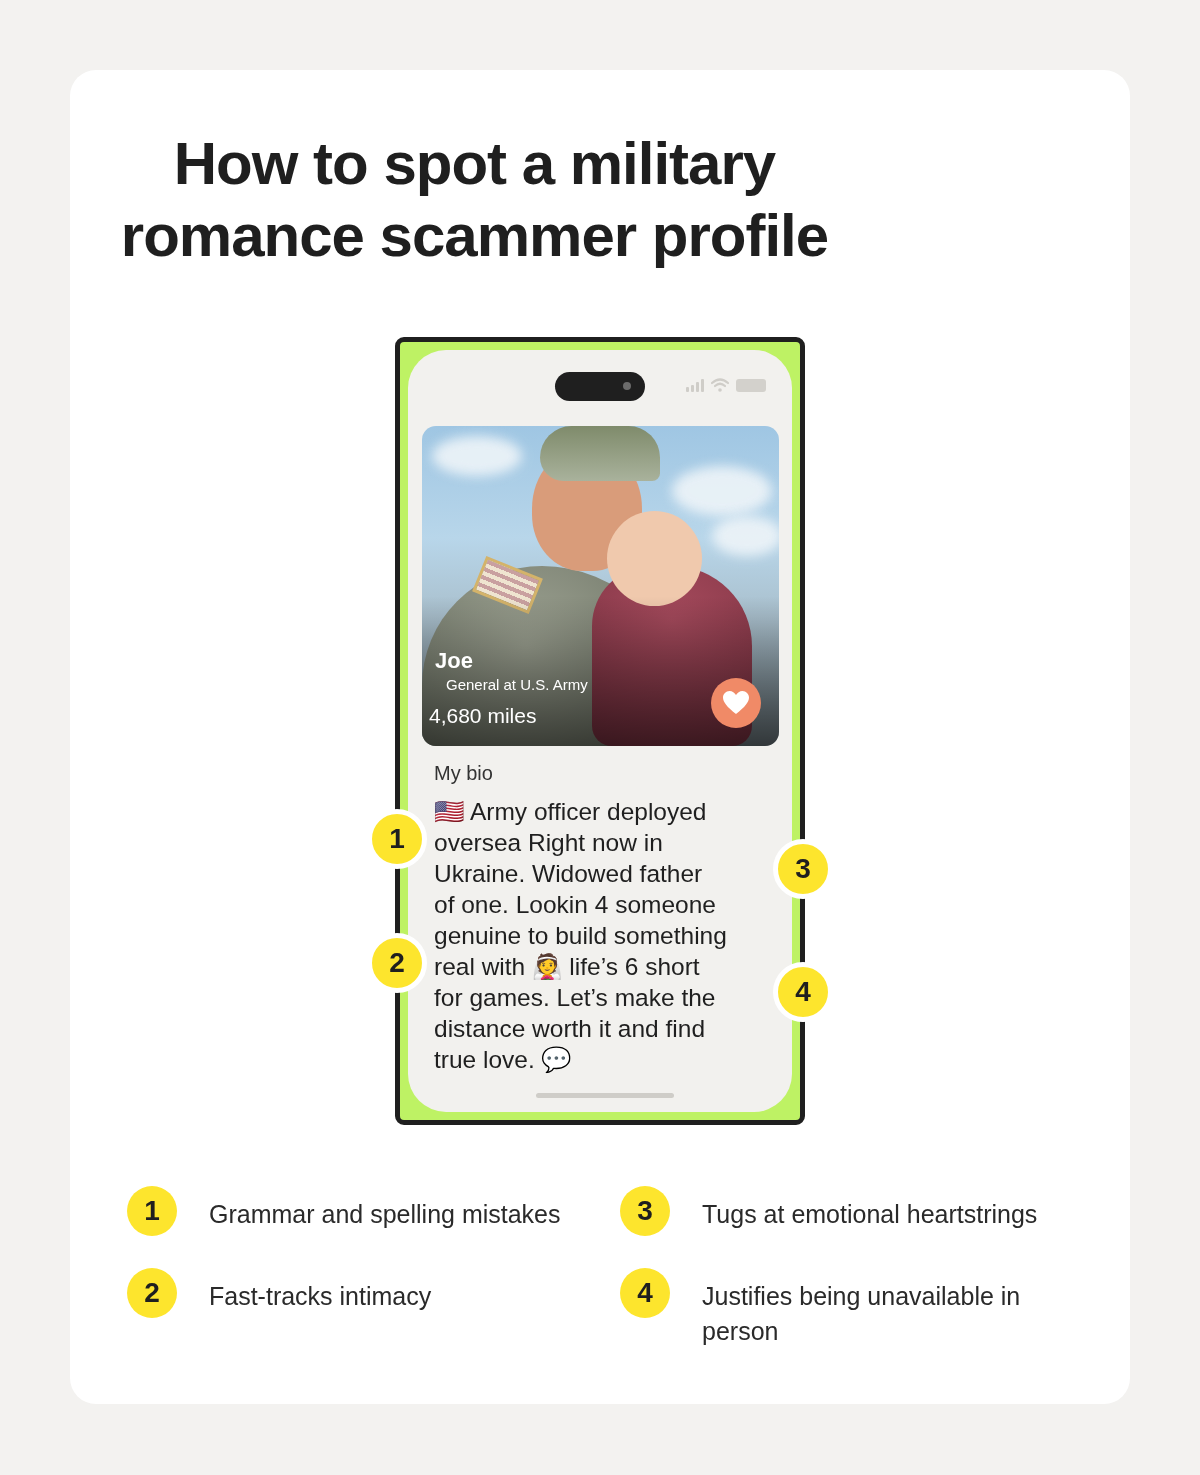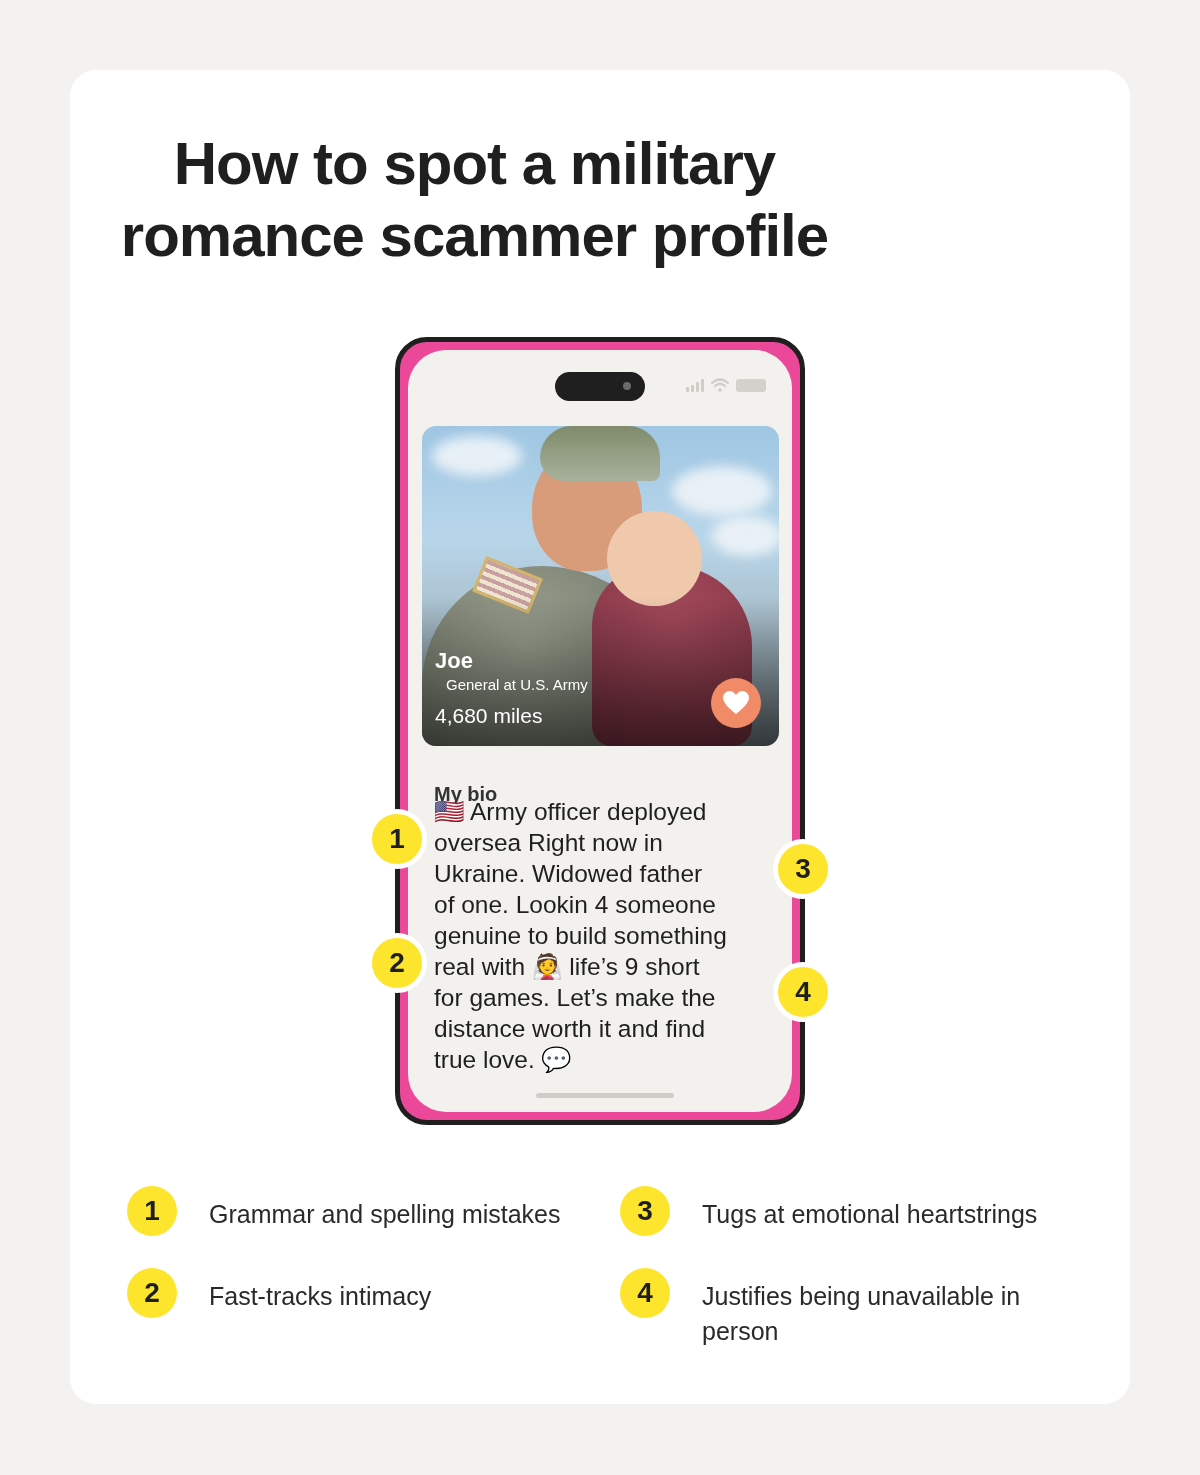--- a/index.html
+++ b/index.html
@@ -17,22 +17,22 @@
     }
     .title {
       position: absolute; left: 0; top: 128px; width: 949px;
       text-align: center; font-weight: 700; font-size: 60px;
       line-height: 72px; color: #1f1f1f; letter-spacing: -1px;
     }
     .title span { display: block; }
     .phone {
       position: absolute; left: 395px; top: 337px;
       width: 410px; height: 788px;
-      border: 5px solid #1f1f1f; border-radius: 32px;
-      box-sizing: border-box; background: #ec4899;
+      border: 5px solid #1f1f1f; border-radius: 9px;
+      box-sizing: border-box; background: #bef264;
     }
     .screen {
       position: absolute; left: 8px; top: 8px; right: 8px; bottom: 8px;
       background: #f2f1ee; border-radius: 38px; overflow: hidden;
     }
     .island {
       position: absolute; left: 147px; top: 22px;
       width: 90px; height: 29px; border-radius: 15px; background: #1f1f1f;
     }
     .island .lens {
@@ -75,27 +75,27 @@
     .child-body {
       position: absolute; left: 170px; top: 140px; width: 160px; height: 180px;
       background: radial-gradient(circle at 50% 30%, #a54a5c, #7d3242); border-radius: 60px 80px 20px 20px;
     }
     .photo-shade {
       position: absolute; left: 0; right: 0; bottom: 0; height: 150px;
       background: linear-gradient(180deg, rgba(0,0,0,0) 0%, rgba(0,0,0,.55) 100%);
     }
     .profile-name { position: absolute; left: 13px; top: 222px; color: #fff; font-weight: 700; font-size: 22px; }
     .profile-job { position: absolute; left: 13px; top: 250px; color: #fff; font-size: 15px; margin-left: 11px; }
-    .profile-dist { position: absolute; left: 13px; top: 278px; color: #fff; font-size: 21px; }
+    .profile-dist { position: absolute; left: 7px; top: 278px; color: #fff; font-size: 21px; }
     .like-btn {
       position: absolute; right: 18px; top: 252px;
       width: 50px; height: 50px; border-radius: 50%; background: #f08a67;
       display: flex; align-items: center; justify-content: center; cursor: pointer;
     }
-    .bio-label { position: absolute; left: 26px; top: 433px; font-weight: 700; font-size: 20px; color: #333; }
+    .bio-label { position: absolute; left: 26px; top: 412px; font-weight: 400; font-size: 20px; color: #333; }
     .bio-text {
       position: absolute; left: 26px; top: 446px; width: 345px;
       font-size: 24.5px; line-height: 31px; color: #1f1f1f;
     }
     .bio-text .line { display: block; white-space: nowrap; }
     .home-bar {
       position: absolute; left: 128px; bottom: 14px; width: 138px; height: 5px;
       border-radius: 3px; background: #cfcdc8;
     }
     .marker {
@@ -165,21 +165,21 @@
       </div>
     </div>
 
     <div class="bio-label">My bio</div>
     <div class="bio-text">
       <span class="line">🇺🇸 Army officer deployed</span>
       <span class="line">oversea Right now in</span>
       <span class="line">Ukraine. Widowed father</span>
       <span class="line">of one. Lookin 4 someone</span>
       <span class="line">genuine to build something</span>
-      <span class="line">real with 👰 life’s 9 short</span>
+      <span class="line">real with 👰 life’s 6 short</span>
       <span class="line">for games. Let’s make the</span>
       <span class="line">distance worth it and find</span>
       <span class="line">true love. 💬</span>
     </div>
     <div class="home-bar"></div>
   </div>
 </div>
 
 <div class="marker" style="left:367px;top:809px;">1</div>
 <div class="marker" style="left:367px;top:933px;">2</div>

